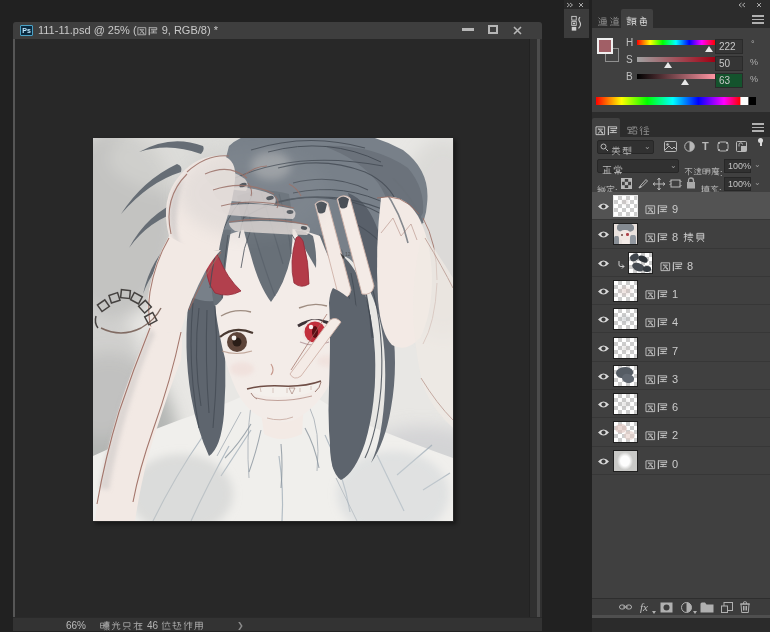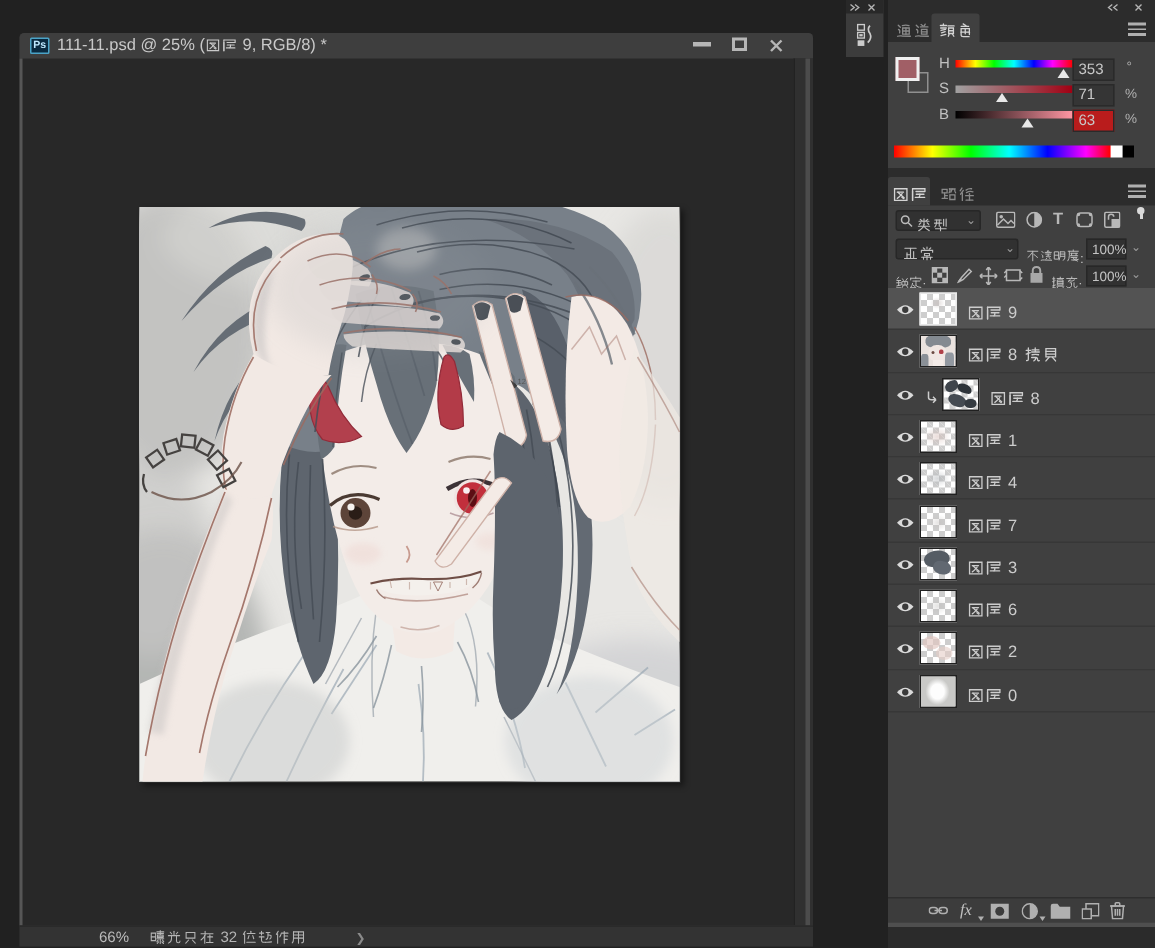--- a/index.html
+++ b/index.html
@@ -264,21 +264,21 @@
               <path d="M2.5 2 H9.5 V6.5 H2.5 Z"></path>
               <path d="M4.5 8 L2.2 10.5"></path>
               <path d="M7.5 8 L9.8 10.5"></path>
             </svg></span><span style="margin-right:1px"><svg class="cjk" style="width:10px;height:10px;vertical-align:-2px" viewBox="0 0 12 12" fill="none" stroke="#b5b5b5" stroke-width="0.85" stroke-linecap="round">
               <path d="M1.2 3 H10.8"></path>
               <path d="M4.5 1 V4 Q3.5 6.5 1.2 8"></path>
               <path d="M4.2 4.5 V10.5"></path>
               <path d="M6.5 5.5 H10.5"></path>
               <path d="M8.3 3.8 V9.8"></path>
               <path d="M5.5 10 H10.8"></path>
-            </svg></span></span><span style="margin:0 3px;color:#b5b5b5">32</span><span style="letter-spacing:0"><span style="margin-right:1px"><svg class="cjk" style="width:10px;height:10px;vertical-align:-2px" viewBox="0 0 12 12" fill="none" stroke="#b5b5b5" stroke-width="0.85" stroke-linecap="round">
+            </svg></span></span><span style="margin:0 3px;color:#b5b5b5">46</span><span style="letter-spacing:0"><span style="margin-right:1px"><svg class="cjk" style="width:10px;height:10px;vertical-align:-2px" viewBox="0 0 12 12" fill="none" stroke="#b5b5b5" stroke-width="0.85" stroke-linecap="round">
               <path d="M3 1 L1.5 3.5"></path>
               <path d="M2.5 3 V10.5"></path>
               <path d="M7.5 1 V2.5"></path>
               <path d="M4.5 2.8 H10.8"></path>
               <path d="M6 4.5 L5.2 7 M9 4.5 L9.8 7"></path>
               <path d="M4.2 9.8 H11"></path>
             </svg></span><span style="margin-right:1px"><svg class="cjk" style="width:10px;height:10px;vertical-align:-2px" viewBox="0 0 12 12" fill="none" stroke="#b5b5b5" stroke-width="0.85" stroke-linecap="round">
               <path d="M2.8 1 V4 M1.2 2.5 H4.5"></path>
               <path d="M1 5.5 H4.8"></path>
               <path d="M2.8 5.5 V8 Q2.8 10 5 9.8 L6 9.8"></path>
@@ -366,31 +366,31 @@
       <div class="abs" style="left:160px;top:6px;width:12px;height:1.5px;background:#b0b0b0"></div>
       <div class="abs" style="left:160px;top:9.5px;width:12px;height:1.5px;background:#b0b0b0"></div>
       <div class="abs" style="left:160px;top:13px;width:12px;height:1.5px;background:#b0b0b0"></div>
     </div>
     <div class="abs" style="left:0;top:28px;width:178px;height:84px;background:#404040">
       <div class="abs" style="left:13px;top:20px;width:14px;height:14px;background:#444;border:1px solid #909090"></div>
       <div class="abs" style="left:5px;top:10px;width:16px;height:16px;background:#a15f66;border:2px solid #f0f0f0"></div>
       <span class="abs" style="left:34px;top:9px;color:#c0c0c0;font-size:10px">H</span>
       <div class="abs" style="left:45px;top:12px;width:78px;height:5px;background:linear-gradient(90deg,#f00,#ff0 17%,#0f0 33%,#0ff 50%,#00f 67%,#f0f 83%,#f00)"></div>
       <div class="abs" style="left:113px;top:18px;width:0;height:0;border-left:4px solid transparent;border-right:4px solid transparent;border-bottom:6px solid #e8e8e8"></div>
-      <div class="abs" style="left:123px;top:11px;width:28px;height:15px;background:#353535;border:1px solid #2a2a2a;color:#c8c8c8;font-size:10px;line-height:13px;padding-left:3px">353</div>
+      <div class="abs" style="left:123px;top:11px;width:28px;height:15px;background:#353535;border:1px solid #2a2a2a;color:#c8c8c8;font-size:10px;line-height:13px;padding-left:3px">222</div>
       <span class="abs" style="left:159px;top:11px;color:#b0b0b0;font-size:9px">°</span>
       <span class="abs" style="left:34px;top:26px;color:#c0c0c0;font-size:10px">S</span>
       <div class="abs" style="left:45px;top:29px;width:78px;height:5px;background:linear-gradient(90deg,#a1a1a1,#a10013)"></div>
       <div class="abs" style="left:72px;top:34px;width:0;height:0;border-left:4px solid transparent;border-right:4px solid transparent;border-bottom:6px solid #e8e8e8"></div>
-      <div class="abs" style="left:123px;top:28px;width:28px;height:15px;background:#353535;border:1px solid #2a2a2a;color:#c8c8c8;font-size:10px;line-height:13px;padding-left:3px">71</div>
+      <div class="abs" style="left:123px;top:28px;width:28px;height:15px;background:#353535;border:1px solid #2a2a2a;color:#c8c8c8;font-size:10px;line-height:13px;padding-left:3px">50</div>
       <span class="abs" style="left:158px;top:29px;color:#b0b0b0;font-size:9px">%</span>
       <span class="abs" style="left:34px;top:43px;color:#c0c0c0;font-size:10px">B</span>
       <div class="abs" style="left:45px;top:46px;width:78px;height:5px;background:linear-gradient(90deg,#000,#ff96a3)"></div>
       <div class="abs" style="left:89px;top:51px;width:0;height:0;border-left:4px solid transparent;border-right:4px solid transparent;border-bottom:6px solid #e8e8e8"></div>
-      <div class="abs" style="left:123px;top:45px;width:28px;height:15px;background:#b91c1c;border:1px solid #2a2a2a;color:#c8c8c8;font-size:10px;line-height:13px;padding-left:3px">63</div>
+      <div class="abs" style="left:123px;top:45px;width:28px;height:15px;background:#14532d;border:1px solid #2a2a2a;color:#c8c8c8;font-size:10px;line-height:13px;padding-left:3px">63</div>
       <span class="abs" style="left:158px;top:46px;color:#b0b0b0;font-size:9px">%</span>
       <div class="abs" style="left:4px;top:69px;width:160px;height:8px;background:linear-gradient(90deg,#f00,#ff0 16%,#0f0 32%,#0ff 48%,#00f 64%,#f0f 80%,#f00 90%,#fff 90.5%,#fff 95%,#000 95.5%)"></div>
     </div>
     <div class="abs" style="left:0;top:118px;width:178px;height:19px;background:#2c2c2c">
       <div class="abs" style="left:0;top:0;width:28px;height:19px;background:#404040;border-radius:2px 2px 0 0"></div>
       <span class="abs" style="left:3px;top:4px"><span style="letter-spacing:0"><span style="margin-right:1px"><svg class="cjk" style="width:11px;height:11px;vertical-align:-0px" viewBox="0 0 12 12" fill="none" stroke="#d4d4d4" stroke-width="0.95" stroke-linecap="round">
               <path d="M1.5 2 H10.5 V10.5 H1.5 Z"></path>
               <path d="M3.5 4.5 L8 4.5"></path>
               <path d="M4 4.5 Q6.5 7 8.5 8.5"></path>
               <path d="M7 5.5 Q5 8 3.5 9"></path>

